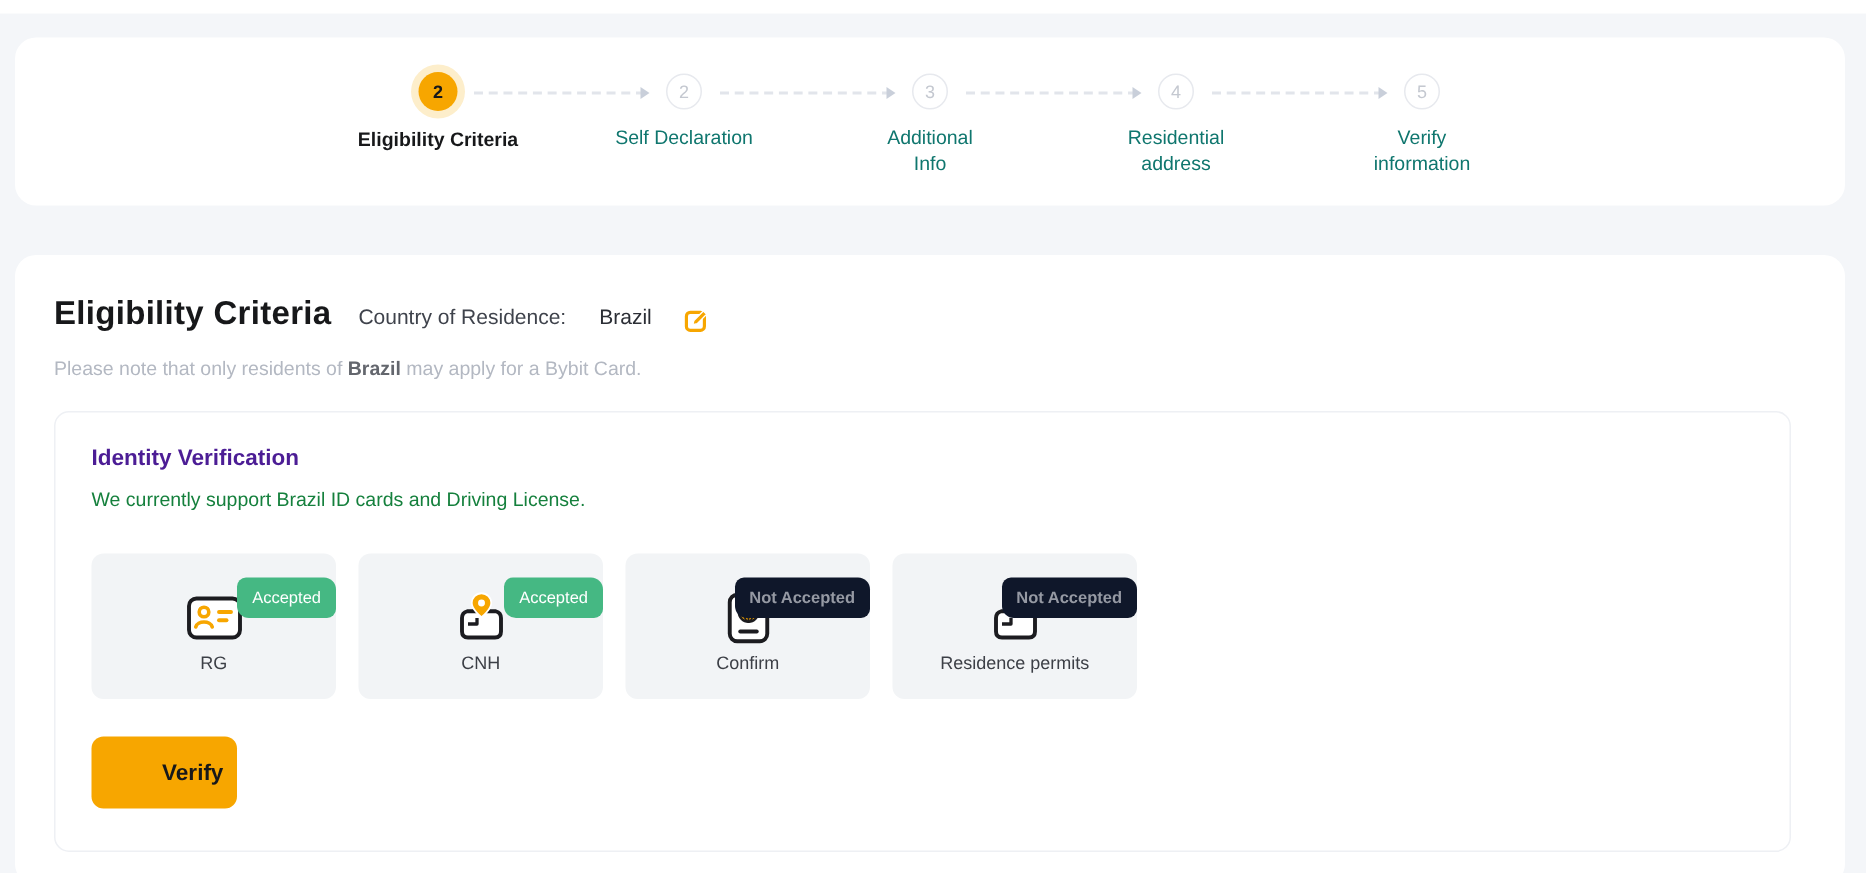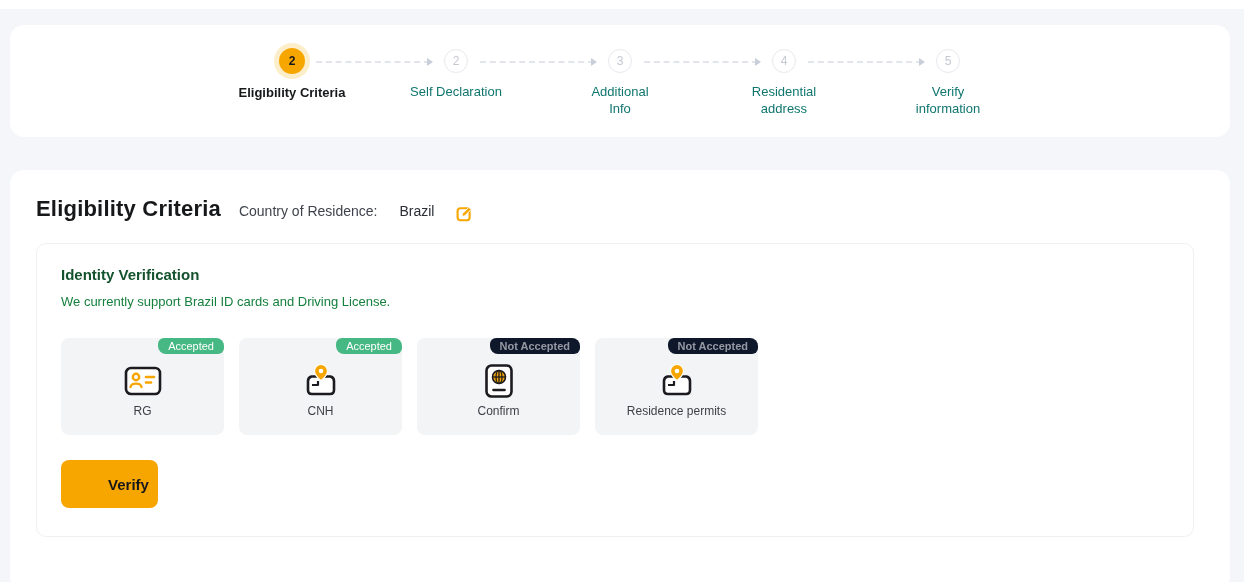--- a/index.html
+++ b/index.html
@@ -66,31 +66,31 @@
   .edit-icon { width:17px; height:17px; cursor:pointer; position:relative; top:2px; }
 
   .eligibility-note { margin-top:16px; font-size:13px; color:#b3b8c2; }
   .eligibility-note .note-country { font-weight:bold; color:#63666d; }
 
   .identity-card {
     margin-top:21px; width:1158px; height:294px;
     border:1px solid #eef0f4; border-radius:10px;
     padding:22px 24px;
   }
-  .identity-title { font-size:15px; font-weight:bold; color:#14532d; }
+  .identity-title { font-size:15px; font-weight:bold; color:#4c1d95; }
   .identity-subtitle { margin-top:11px; font-size:13px; color:#15803d; }
 
   .doc-row { margin-top:29px; display:flex; gap:15px; }
   .doc-tile {
     position:relative; width:163px; height:97px;
     background:#f2f4f6; border-radius:8px;
     display:flex; flex-direction:column; align-items:center;
   }
   .badge {
-    position:absolute; top:0; right:0; height:16px;
+    position:absolute; top:16px; right:0; height:27px;
     padding:0 10px; display:flex; align-items:center;
     font-size:11px; border-radius:6px 8px 6px 8px;
   }
   .badge.accepted { background:#45b883; color:#ffffff; }
   .badge.not-accepted { background:#0f172a; color:#9599a3;font-weight:bold; }
   .doc-icon { margin-top:26px; height:34px; display:flex; align-items:center; justify-content:center; }
   .doc-label { margin-top:6px; font-size:12px; color:#3c3f46; }
 
   .verify-btn {
     margin-top:25px; width:97px; height:48px;
@@ -149,20 +149,23 @@
     <span class="country-wrap">
       <span class="country-label">Country of Residence:</span>
       <span class="country-value">Brazil</span>
       <svg class="edit-icon" viewBox="0 0 17 17" fill="none">
         <rect x="1.6" y="3.2" width="12" height="12" rx="2.6" stroke="#f7a600" stroke-width="2.1" fill="none"></rect>
         <path d="M6.6 8.6 L12.9 2.3 L15.1 4.5 L8.8 10.8 L5.9 11.5 Z" fill="#f7a600" stroke="#ffffff" stroke-width="0.9"></path>
       </svg>
     </span>
   </div>
 
+  <div class="eligibility-note">
+    <span>Please note that only residents of </span><span class="note-country">Brazil</span><span> may apply for a Bybit Card.</span>
+  </div>
 
   <div class="identity-card">
     <div class="identity-title">Identity Verification</div>
     <div class="identity-subtitle">We currently support Brazil ID cards and Driving License.</div>
 
     <div class="doc-row">
 
       <div class="doc-tile">
         <div class="badge accepted">Accepted</div>
         <div class="doc-icon">

